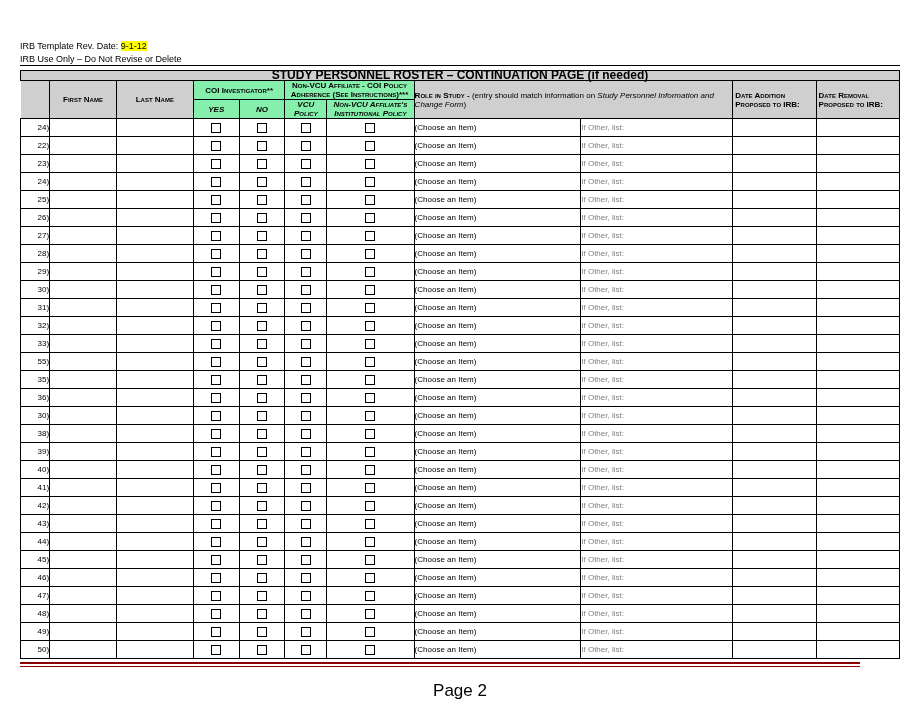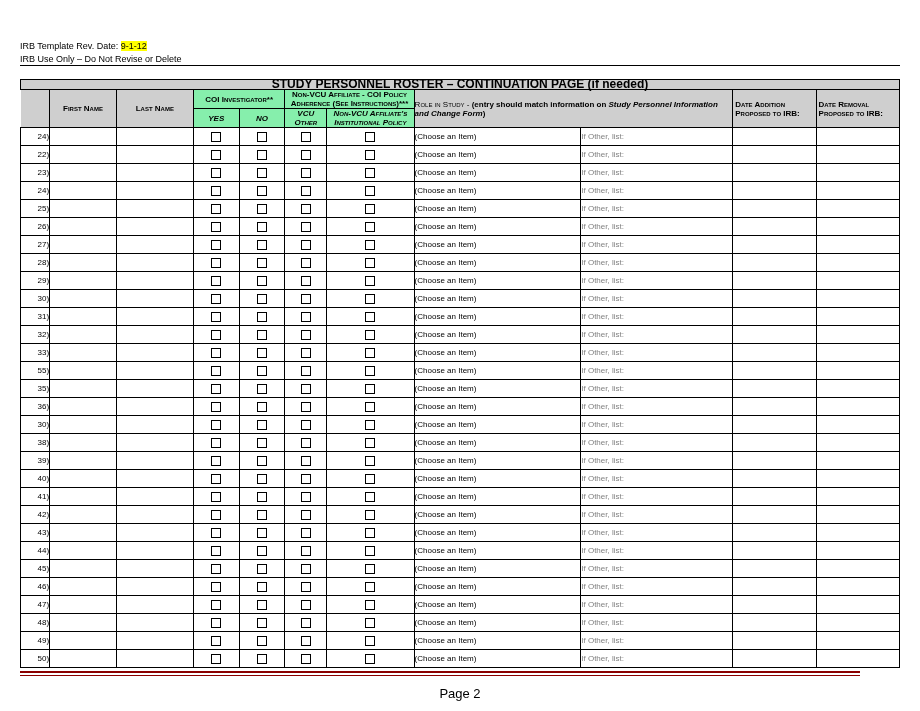--- a/index.html
+++ b/index.html
@@ -17,21 +17,21 @@
     padding: 40px 20px 0 20px;
   }
   .rev-line {
     font-size: 9px;
     line-height: 12px;
     margin-bottom: 1px;
   }
   .hl-yellow { background: #ffff00; }
   .hdr-rule {
     border-bottom: 1px solid #000;
-    margin-bottom: 13px;
+    margin-bottom: 4px;
   }
   table.roster {
     border-collapse: collapse;
     width: 100%;
     table-layout: fixed;
   }
   table.roster th, table.roster td {
     border: 1px solid #000;
     padding: 0;
     vertical-align: middle;
@@ -50,22 +50,22 @@
     padding: 2px 0;
     text-align: center;
   }
   th.yellow { background: #86efac; }
   th.role {
     text-align: left;
     padding-left: 4px;
     font-variant: normal;
     font-size: 8px;
   }
-  th.role .sc { font-variant: small-caps; font-weight: normal; }
-  th.role .desc { font-weight: bold; font-style: normal; }
+  th.role .sc { font-variant: small-caps; font-weight: bold; }
+  th.role .desc { font-weight: normal; font-style: normal; }
   th.role .it { font-style: italic; }
   td {
     font-size: 8px;
     height: 17px;
     line-height: 17px;
   }
   td.rownum {
     text-align: right;
     padding-right: 2px;
     border-left: none;
@@ -94,21 +94,21 @@
     border-top: 2px solid #8b0000;
     border-bottom: 1px solid #8b0000;
     height: 2px;
     margin-top: 3px;
   }
   .page-num {
     position: absolute;
     left: 0; right: 0;
     bottom: 10px;
     text-align: center;
-    font-size: 13px;
+    font-size: 17px;
   }
 </style>
 </head>
 <body>
 
 <div class="page">
 
   <div class="rev-line">
     <span>IRB Template Rev. Date: </span><span class="hl-yellow">9-1-12</span>
   </div>
@@ -140,21 +140,21 @@
         <th class="yellow" colspan="2">Non-VCU Affiliate - COI Policy Adherence (See Instructions)***</th>
         <th class="role" rowspan="2" colspan="2">
           <span class="sc">Role in Study - </span><span class="desc">(entry should match information on </span><span class="desc it">Study Personnel Information and Change Form</span><span class="desc">)</span>
         </th>
         <th rowspan="2" style="text-align:left;padding:2px">Date Addition Proposed to IRB:</th>
         <th rowspan="2" style="text-align:left;padding:2px">Date Removal Proposed to IRB:</th>
       </tr>
       <tr>
         <th class="yellow" style="font-style:italic">YES</th>
         <th class="yellow" style="font-style:italic">NO</th>
-        <th class="yellow" style="font-style:italic">VCU Other</th>
+        <th class="yellow" style="font-style:italic">VCU Policy</th>
         <th class="yellow" style="font-style:italic">Non-VCU Affiliate's Institutional Policy</th>
       </tr>
     </thead>
     <tbody id="roster-body">
         <tr>
           <td class="rownum">24)</td>
           <td class="first-name"></td>
           <td class="last-name"></td>
           <td class="chk"><span class="chkbox"></span></td>
           <td class="chk"><span class="chkbox"></span></td>

